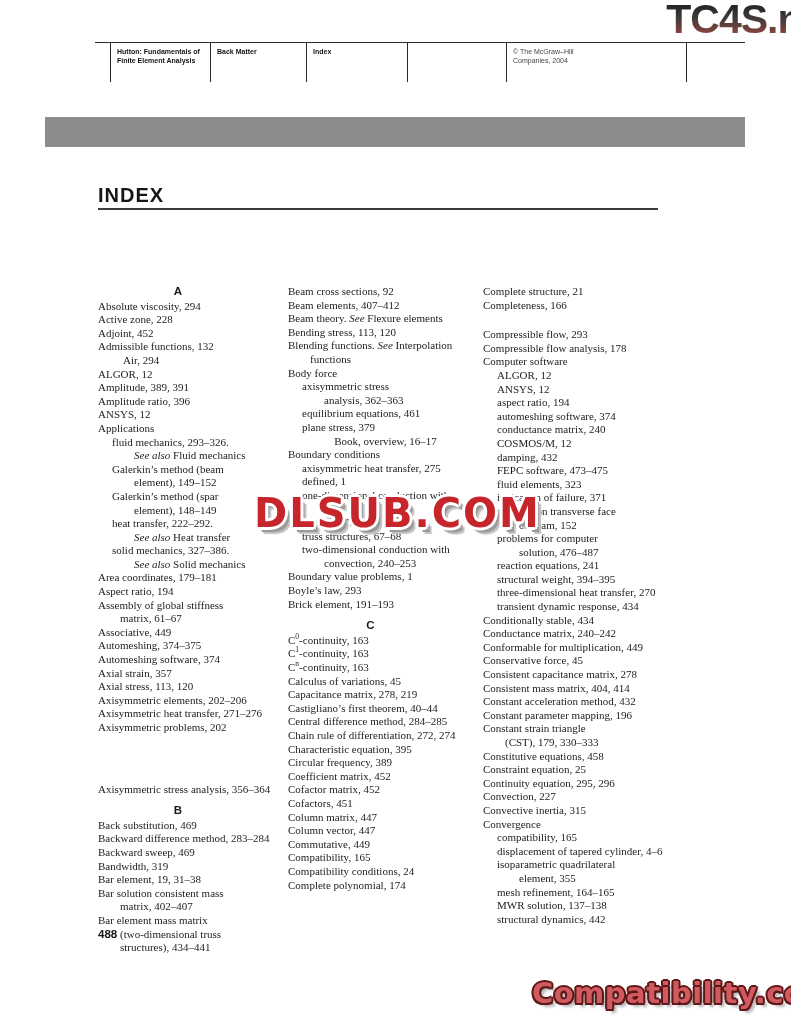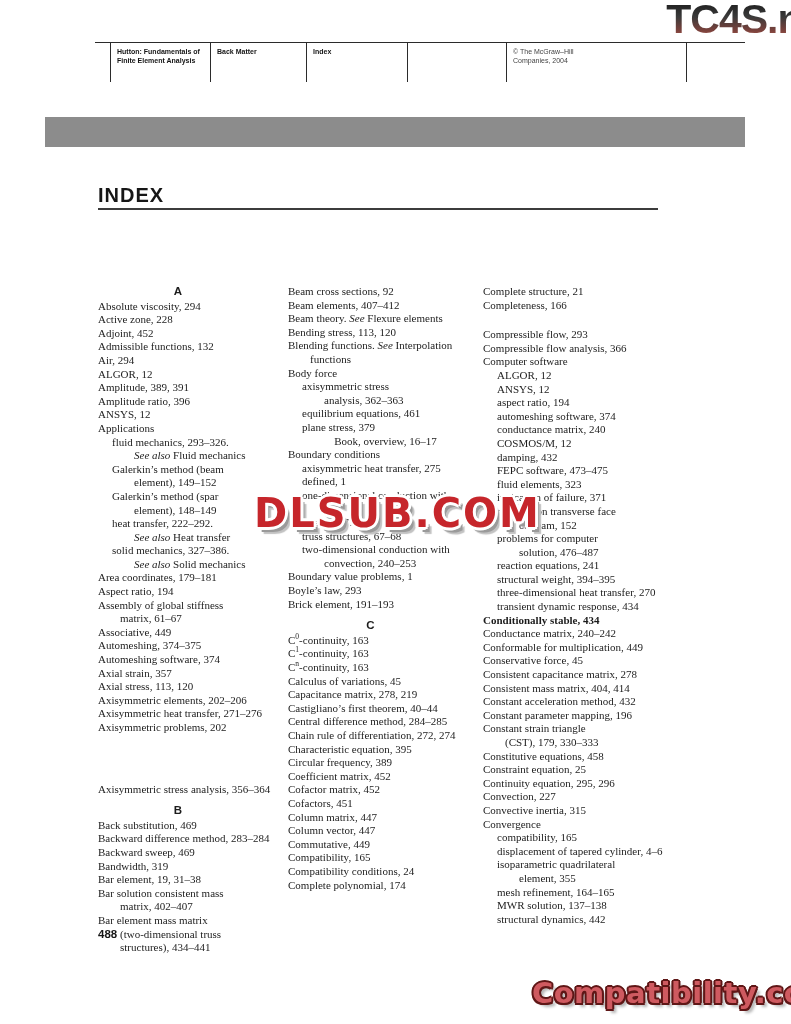--- a/index.html
+++ b/index.html
@@ -91,21 +91,21 @@
     <h1>INDEX</h1>
   </div>
 
   <div class="columns">
     <div class="col c0">
         <div class="sec-hdr">A</div>
         <div class="iline" style="padding-left: 0px;"><span>Absolute viscosity, 294</span></div>
         <div class="iline" style="padding-left: 0px;"><span>Active zone, 228</span></div>
         <div class="iline" style="padding-left: 0px;"><span>Adjoint, 452</span></div>
         <div class="iline" style="padding-left: 0px;"><span>Admissible functions, 132</span></div>
-        <div class="iline" style="padding-left: 0px;"><span>Air, 294</span></div>
+        <div class="iline" style="padding-left: 0px; margin-left: 25px;"><span>Air, 294</span></div>
         <div class="iline" style="padding-left: 0px;"><span>ALGOR, 12</span></div>
         <div class="iline" style="padding-left: 0px;"><span>Amplitude, 389, 391</span></div>
         <div class="iline" style="padding-left: 0px;"><span>Amplitude ratio, 396</span></div>
         <div class="iline" style="padding-left: 0px;"><span>ANSYS, 12</span></div>
         <div class="iline" style="padding-left: 0px;"><span>Applications</span></div>
         <div class="iline" style="padding-left: 14px;"><span>fluid mechanics, 293–326.</span></div>
         <div class="iline" style="padding-left: 36px;"><span class="it">See also</span><span> Fluid mechanics</span></div>
         <div class="iline" style="padding-left: 14px;"><span>Galerkin’s method (beam</span></div>
         <div class="iline" style="padding-left: 36px;"><span>element), 149–152</span></div>
         <div class="iline" style="padding-left: 14px;"><span>Galerkin’s method (spar</span></div>
@@ -182,41 +182,41 @@
         <div class="iline" style="padding-left: 0px;"><span>Column vector, 447</span></div>
         <div class="iline" style="padding-left: 0px;"><span>Commutative, 449</span></div>
         <div class="iline" style="padding-left: 0px;"><span>Compatibility, 165</span></div>
         <div class="iline" style="padding-left: 0px;"><span>Compatibility conditions, 24</span></div>
         <div class="iline" style="padding-left: 0px;"><span>Complete polynomial, 174</span></div>
       </div>
     <div class="col c2">
         <div class="iline" style="padding-left: 0px;"><span>Complete structure, 21</span></div>
         <div class="iline" style="padding-left: 0px;"><span>Completeness, 166</span></div>
         <div class="iline" style="padding-left: 0px; margin-top: 16px;"><span>Compressible flow, 293</span></div>
-        <div class="iline" style="padding-left: 0px;"><span>Compressible flow analysis, 366</span></div>
+        <div class="iline" style="padding-left: 0px;"><span>Compressible flow analysis, 178</span></div>
         <div class="iline" style="padding-left: 0px;"><span>Computer software</span></div>
         <div class="iline" style="padding-left: 14px;"><span>ALGOR, 12</span></div>
         <div class="iline" style="padding-left: 14px;"><span>ANSYS, 12</span></div>
         <div class="iline" style="padding-left: 14px;"><span>aspect ratio, 194</span></div>
         <div class="iline" style="padding-left: 14px;"><span>automeshing software, 374</span></div>
         <div class="iline" style="padding-left: 14px;"><span>conductance matrix, 240</span></div>
         <div class="iline" style="padding-left: 14px;"><span>COSMOS/M, 12</span></div>
         <div class="iline" style="padding-left: 14px;"><span>damping, 432</span></div>
         <div class="iline" style="padding-left: 14px;"><span>FEPC software, 473–475</span></div>
         <div class="iline" style="padding-left: 14px;"><span>fluid elements, 323</span></div>
         <div class="iline" style="padding-left: 14px;"><span>indication of failure, 371</span></div>
         <div class="iline" style="padding-left: 14px;"><span>pressure on transverse face</span></div>
         <div class="iline" style="padding-left: 36px;"><span>of beam, 152</span></div>
         <div class="iline" style="padding-left: 14px;"><span>problems for computer</span></div>
         <div class="iline" style="padding-left: 36px;"><span>solution, 476–487</span></div>
         <div class="iline" style="padding-left: 14px;"><span>reaction equations, 241</span></div>
         <div class="iline" style="padding-left: 14px;"><span>structural weight, 394–395</span></div>
         <div class="iline" style="padding-left: 14px;"><span>three-dimensional heat transfer, 270</span></div>
         <div class="iline" style="padding-left: 14px;"><span>transient dynamic response, 434</span></div>
-        <div class="iline" style="padding-left: 0px; font-weight: bold;"><span>Conditionally stable, 434</span></div>
+        <div class="iline" style="padding-left: 0px;"><span>Conditionally stable, 434</span></div>
         <div class="iline" style="padding-left: 0px;"><span>Conductance matrix, 240–242</span></div>
         <div class="iline" style="padding-left: 0px;"><span>Conformable for multiplication, 449</span></div>
         <div class="iline" style="padding-left: 0px;"><span>Conservative force, 45</span></div>
         <div class="iline" style="padding-left: 0px;"><span>Consistent capacitance matrix, 278</span></div>
         <div class="iline" style="padding-left: 0px;"><span>Consistent mass matrix, 404, 414</span></div>
         <div class="iline" style="padding-left: 0px;"><span>Constant acceleration method, 432</span></div>
         <div class="iline" style="padding-left: 0px;"><span>Constant parameter mapping, 196</span></div>
         <div class="iline" style="padding-left: 0px;"><span>Constant strain triangle</span></div>
         <div class="iline" style="padding-left: 22px;"><span>(CST), 179, 330–333</span></div>
         <div class="iline" style="padding-left: 0px;"><span>Constitutive equations, 458</span></div>

